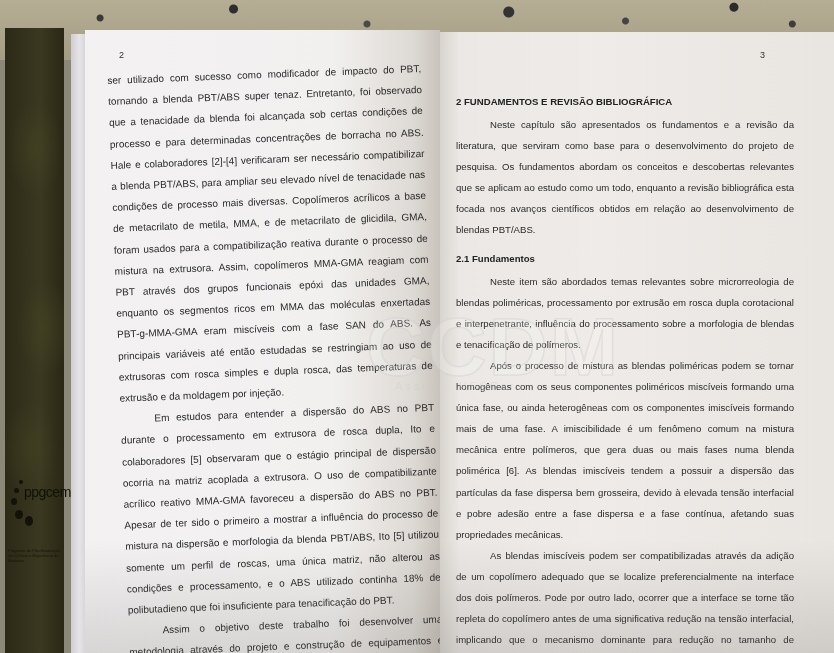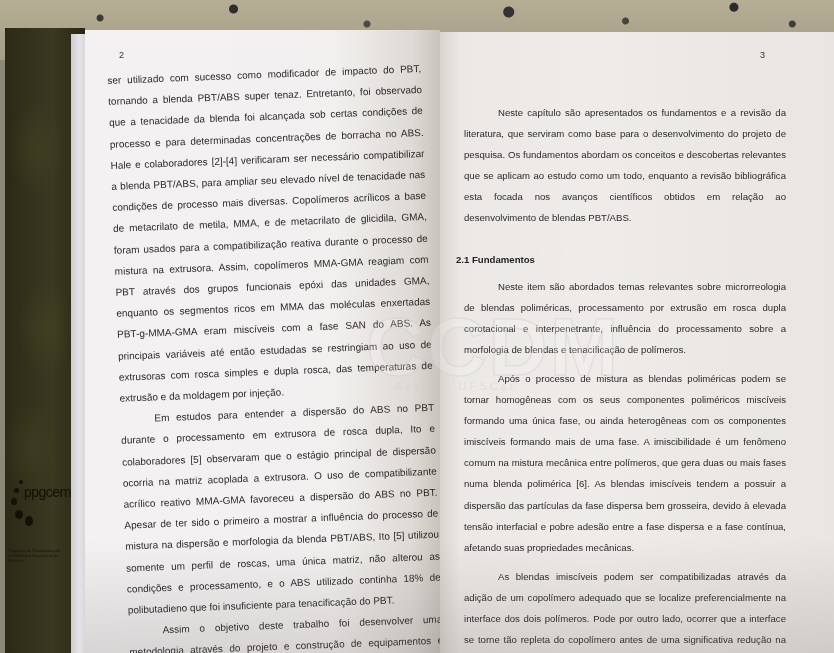--- a/index.html
+++ b/index.html
@@ -14,21 +14,21 @@
         radial-gradient(circle at 12% 30%, #3a3a3a 0 3px, transparent 4px),
         radial-gradient(circle at 28% 15%, #2e2e2e 0 4px, transparent 5px),
         radial-gradient(circle at 44% 40%, #4a4a48 0 3px, transparent 4px),
         radial-gradient(circle at 61% 20%, #333 0 5px, transparent 6px),
         radial-gradient(circle at 75% 35%, #444 0 3px, transparent 4px),
         radial-gradient(circle at 88% 12%, #2b2b2b 0 4px, transparent 5px),
         radial-gradient(circle at 95% 40%, #3d3d3d 0 3px, transparent 4px),
         linear-gradient(180deg, #b5ae95, #a49c84);
     }
     .cover {
-      position: absolute; left: 5px; top: 28px; width: 80px; height: 625px;
+      position: absolute; left: 5px; top: 28px; width: 59px; height: 625px;
       background:
         radial-gradient(ellipse 40px 70px at 30px 120px, rgba(80,80,40,0.35), transparent 70%),
         radial-gradient(ellipse 40px 70px at 40px 300px, rgba(80,80,40,0.35), transparent 70%),
         radial-gradient(ellipse 40px 70px at 25px 420px, rgba(80,80,40,0.3), transparent 70%),
         linear-gradient(90deg, #2c2a17, #3a3820 60%, #2a2815);
     }
     .cover-logo {
       position: absolute; left: 4px; top: 450px; width: 62px; height: 50px;
     }
     .cover-logo .dot { position: absolute; background: #121208; border-radius: 50%; }
@@ -65,24 +65,24 @@
       text-align: justify;
       transform: rotate(-2.2deg); transform-origin: 0 0;
     }
     .left-text p { margin: 0; }
     .left-text p.indent { text-indent: 34px; }
     .right-text {
       position: absolute; left: 16px; top: 62px; width: 338px;
       font-size: 9.6px; line-height: 21.1px; color: #2b2b2b;
       text-align: justify;
     }
-    .right-text p { margin: 8px; }
+    .right-text p { margin: 0; }
     .right-text p.indent { text-indent: 34px; }
     .right-text h1 { font-size: 9.6px; font-weight: bold; margin: 0 0 4px 0; line-height: 16px; color: #222; }
-    .right-text h2 { font-size: 9.6px; font-weight: bold; margin: 23px 0 4px 0; line-height: 16px; color: #222; }
+    .right-text h2 { font-size: 9.6px; font-weight: bold; margin: 10px 0 4px 0; line-height: 16px; color: #222; }
     .watermark {
       position: absolute; left: 355px; top: 300px; font-size: 82px; font-weight: bold;
       color: rgba(255,255,255,0.18); letter-spacing: 2px; -webkit-text-stroke: 1.5px rgba(200,200,200,0.35);
       pointer-events: none;
       margin-left: 11px;
     }
     .watermark-sub {
       position: absolute; left: 395px; top: 380px; font-size: 11px; color: rgba(200,200,200,0.35); letter-spacing: 3px;
     }
   </style>
@@ -110,20 +110,21 @@
   <div class="left-text">
     <p>ser utilizado com sucesso como modificador de impacto do PBT, tornando a blenda PBT/ABS super tenaz. Entretanto, foi observado que a tenacidade da blenda foi alcançada sob certas condições de processo e para determinadas concentrações de borracha no ABS. Hale e colaboradores [2]-[4] verificaram ser necessário compatibilizar a blenda PBT/ABS, para ampliar seu elevado nível de tenacidade nas condições de processo mais diversas. Copolímeros acrílicos a base de metacrilato de metila, MMA, e de metacrilato de glicidila, GMA, foram usados para a compatibilização reativa durante o processo de mistura na extrusora. Assim, copolímeros MMA-GMA reagiam com PBT através dos grupos funcionais epóxi das unidades GMA, enquanto os segmentos ricos em MMA das moléculas enxertadas PBT-g-MMA-GMA eram miscíveis com a fase SAN do ABS. As principais variáveis até então estudadas se restringiam ao uso de extrusoras com rosca simples e dupla rosca, das temperaturas de extrusão e da moldagem por injeção.</p>
     <p class="indent">Em estudos para entender a dispersão do ABS no PBT durante o processamento em extrusora de rosca dupla, Ito e colaboradores [5] observaram que o estágio principal de dispersão ocorria na matriz acoplada a extrusora. O uso de compatibilizante acrílico reativo MMA-GMA favoreceu a dispersão do ABS no PBT. Apesar de ter sido o primeiro a mostrar a influência do processo de mistura na dispersão e morfologia da blenda PBT/ABS, Ito [5] utilizou somente um perfil de roscas, uma única matriz, não alterou as condições e processamento, e o ABS utilizado continha 18% de polibutadieno que foi insuficiente para tenacificação do PBT.</p>
     <p class="indent">Assim o objetivo deste trabalho foi desenvolver uma metodologia através do projeto e construção de equipamentos e dispositivos para extrusora com rosca dupla corotacional e interpenetrante (ERDCI), que permitisse correlacionar as variáveis de processamento, com a morfologia e as propriedades reológicas, térmicas e mecânicas da blenda PBT/ABS binária e compatibilizada com MGE.</p>
   </div>
 </div>
 
 <div class="page-right">
   <span class="page-num" style="left:320px;top:18px;">3</span>
   <div class="right-text">
+    <h1>2  FUNDAMENTOS E REVISÃO BIBLIOGRÁFICA</h1>
     <p class="indent">Neste capítulo são apresentados os fundamentos e a revisão da literatura, que serviram como base para o desenvolvimento do projeto de pesquisa. Os fundamentos abordam os conceitos e descobertas relevantes que se aplicam ao estudo como um todo, enquanto a revisão bibliográfica esta focada nos avanços científicos obtidos em relação ao desenvolvimento de blendas PBT/ABS.</p>
     <h2>2.1  Fundamentos</h2>
     <p class="indent">Neste item são abordados temas relevantes sobre microrreologia de blendas poliméricas, processamento por extrusão em rosca dupla corotacional e interpenetrante, influência do processamento sobre a morfologia de blendas e tenacificação de polímeros.</p>
     <p class="indent">Após o processo de mistura as blendas poliméricas podem se tornar homogêneas com os seus componentes poliméricos miscíveis formando uma única fase, ou ainda heterogêneas com os componentes imiscíveis formando mais de uma fase. A imiscibilidade é um fenômeno comum na mistura mecânica entre polímeros, que gera duas ou mais fases numa blenda polimérica [6]. As blendas imiscíveis tendem a possuir a dispersão das partículas da fase dispersa bem grosseira, devido à elevada tensão interfacial e pobre adesão entre a fase dispersa e a fase contínua, afetando suas propriedades mecânicas.</p>
     <p class="indent">As blendas imiscíveis podem ser compatibilizadas através da adição de um copolímero adequado que se localize preferencialmente na interface dos dois polímeros. Pode por outro lado, ocorrer que a interface se torne tão repleta do copolímero antes de uma significativa redução na tensão interfacial, implicando que o mecanismo dominante para redução no tamanho de partículas seja suprimido pela coalescência das partículas através de um impedimento estérico do copolímero na interface [7].</p>
   </div>
 </div>
 
 <div class="shade-bottom"></div>
 

